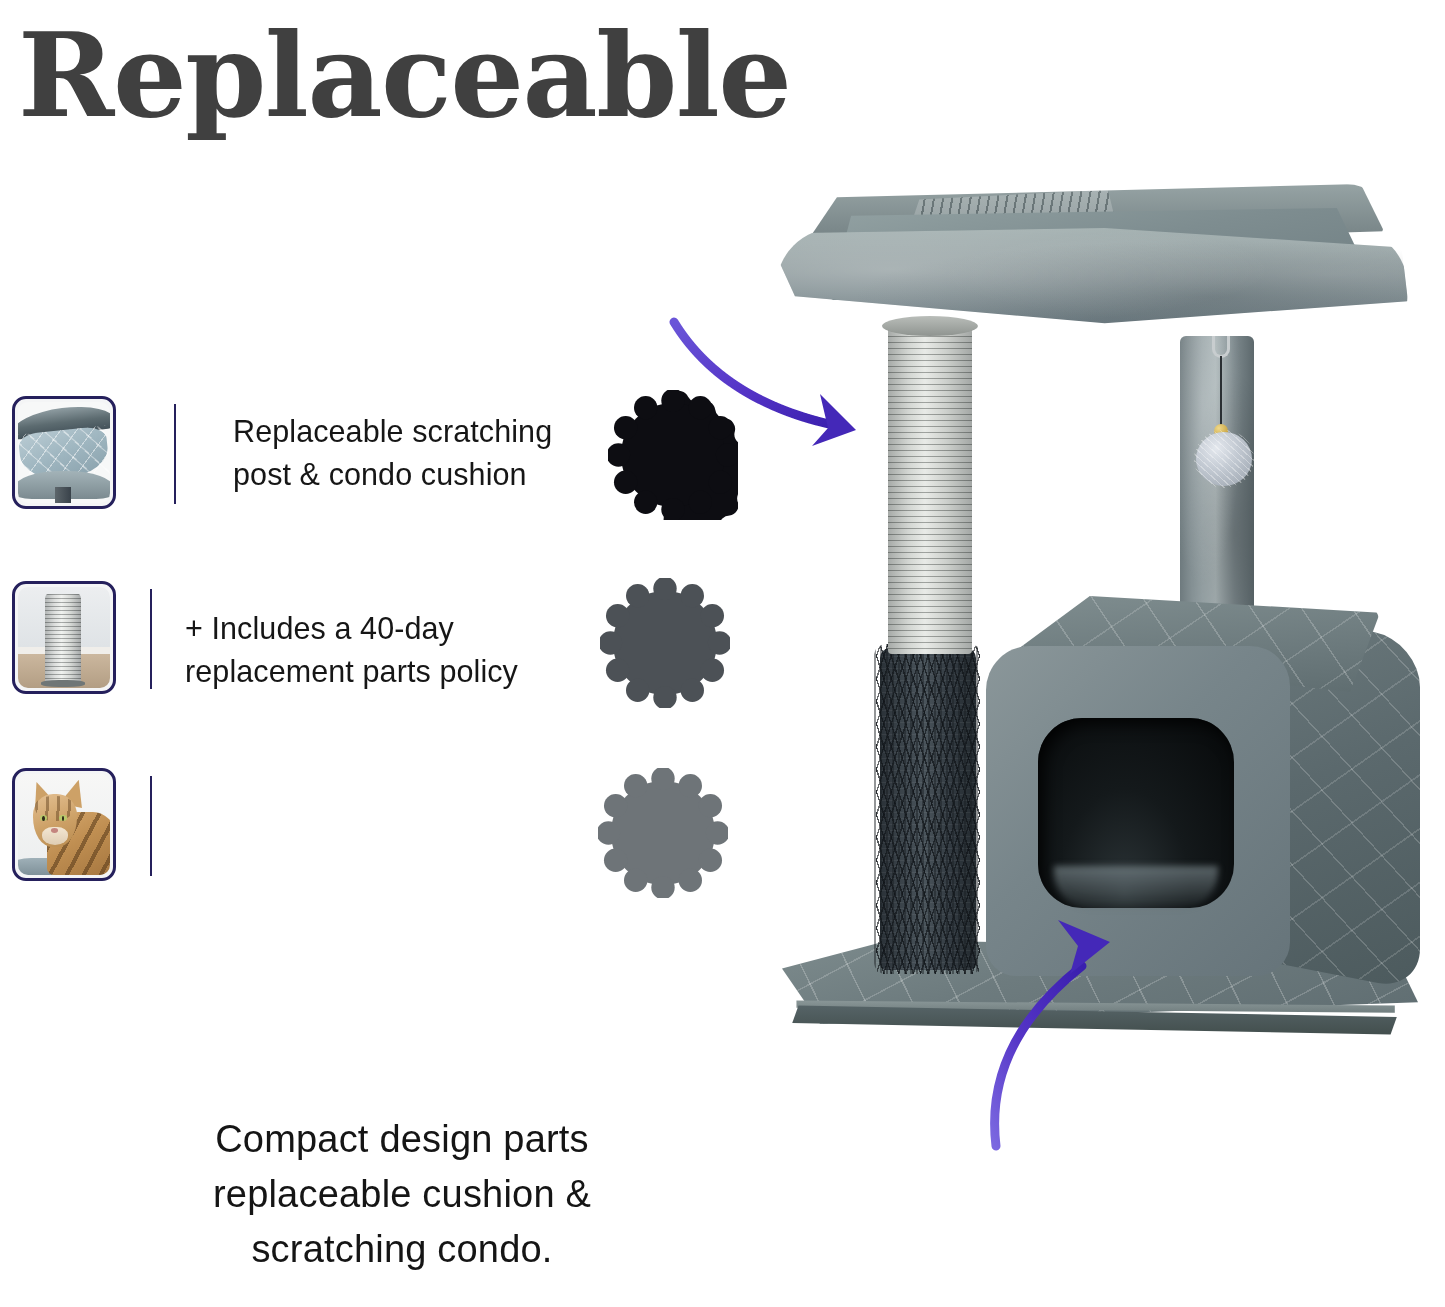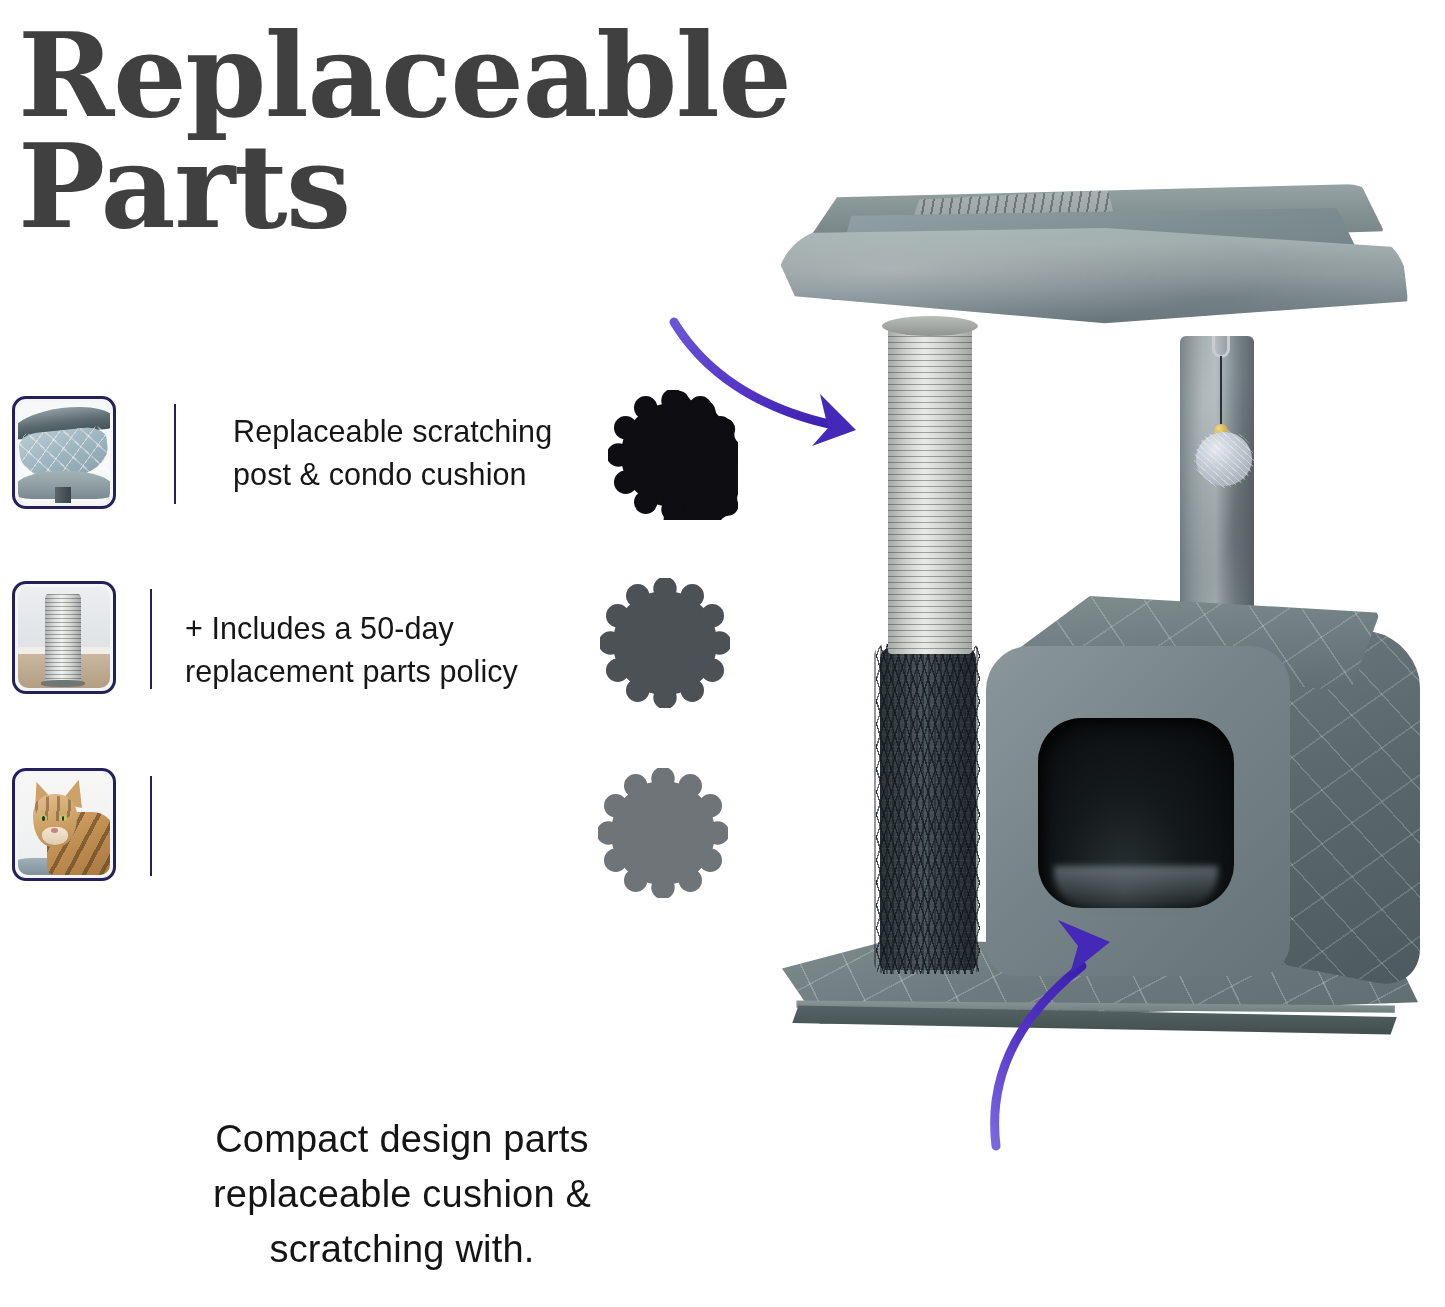--- a/index.html
+++ b/index.html
@@ -429,21 +429,20 @@
   .arrow.bottom { left: 960px; top: 890px; width: 240px; height: 270px; }
   .arrow svg { display:block; width:100%; height:100%; }
 </style>
 </head>
 <body>
 
 <div id="canvas">
 
   <div class="headline">
     <span class="ln">Replaceable</span>
-    <span class="ln">Parts</span>
   </div>
 
   <div class="features">
 
     <div class="feature-row r0">
       <div class="thumb">
         <div class="thumb-inner">
           <div class="tb-cushion-wall"></div>
           <div class="tb-cushion-pad"></div>
           <div class="tb-cushion-base"></div>
@@ -458,21 +457,21 @@
       <div class="thumb">
         <div class="thumb-inner">
           <div class="tb-wall"></div>
           <div class="tb-baseboard"></div>
           <div class="tb-floor"></div>
           <div class="tb-post"></div>
           <div class="tb-post-foot"></div>
         </div>
       </div>
       <div class="divider"></div>
-      <div class="feature-text">+ Includes a 50-day replacement parts policy</div>
+      <div class="feature-text">+ Includes a 40-day replacement parts policy</div>
     </div>
 
     <div class="feature-row r2">
       <div class="thumb">
         <div class="thumb-inner">
           <div class="tb-cat-bg"></div>
           <div class="tb-cat-sofa"></div>
           <div class="tb-cat-body"></div>
           <div class="tb-ear l"></div>
           <div class="tb-ear r"></div>
@@ -615,16 +614,16 @@
         </linearGradient>
       </defs>
       <path d="M36 256 C28 190, 54 130, 122 76" stroke="url(#agrad2)" stroke-width="9" fill="none" stroke-linecap="round"></path>
       <path d="M98 30 L150 52 L110 84 L118 56 Z" fill="#4428b8"></path>
     </svg>
   </div>
 
   <div class="caption">
     <div>Compact design parts</div>
     <div>replaceable cushion &amp;</div>
-    <div>scratching with.</div>
+    <div>scratching condo.</div>
   </div>
 
 </div>
 
 </body></html>

